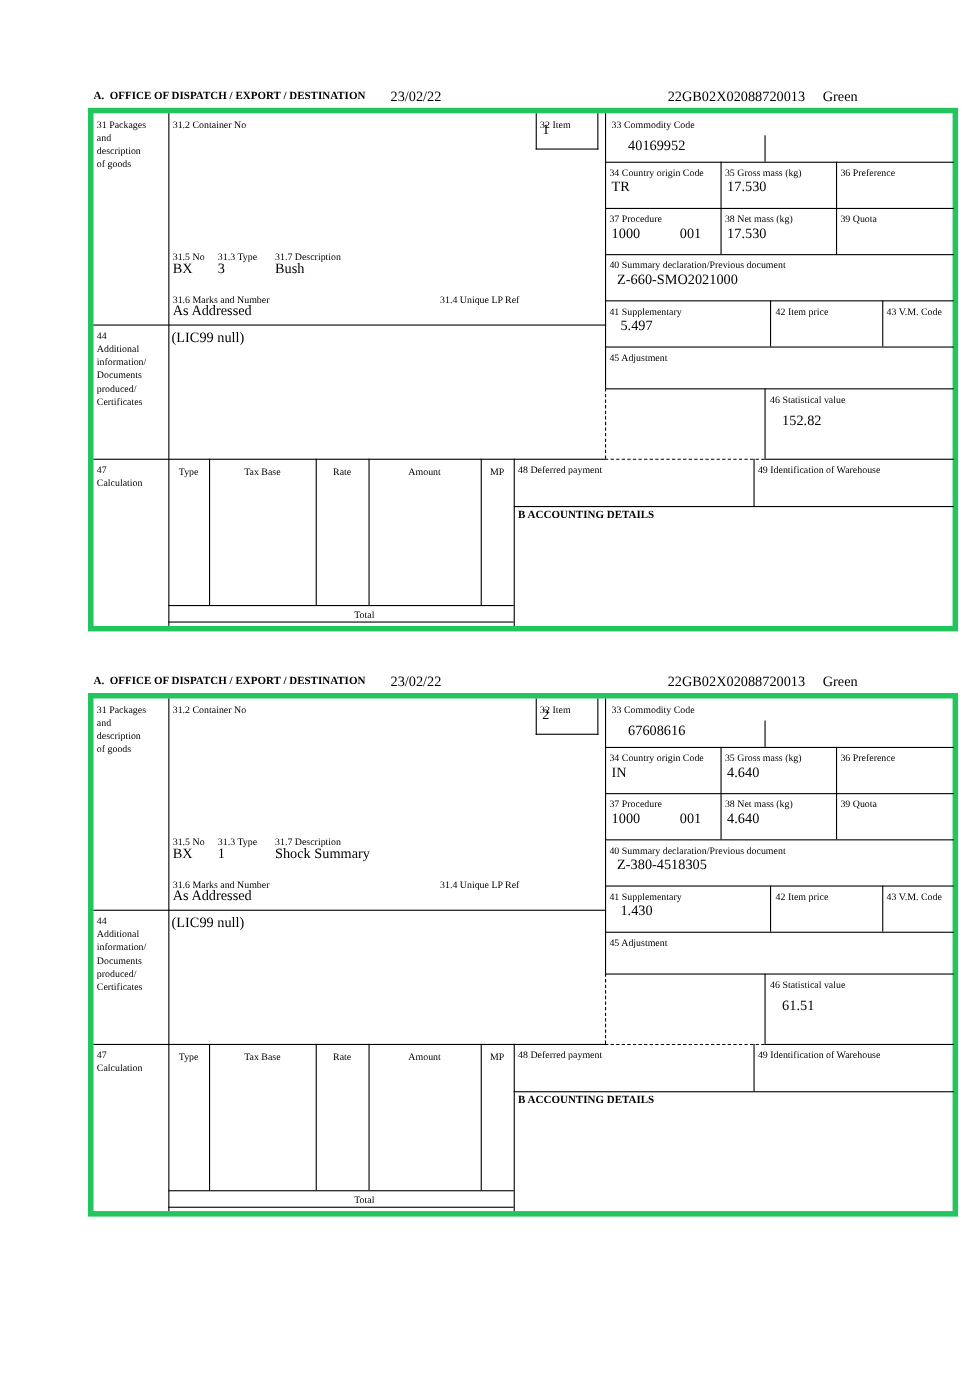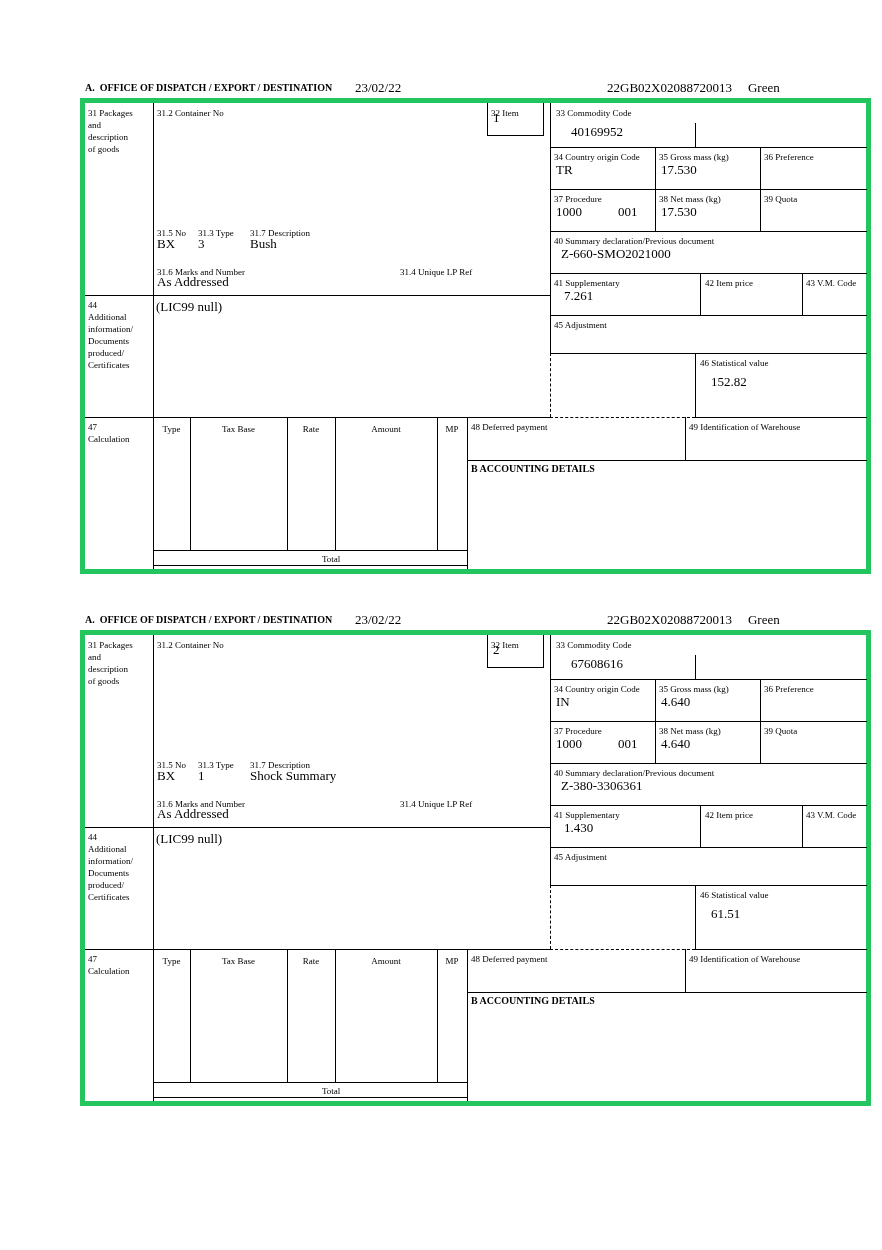--- a/index.html
+++ b/index.html
@@ -114,21 +114,21 @@
       <div class="val" style="left:471px;top:60px">TR</div>
       <div class="val" style="left:576px;top:60px">17.530</div>
       <div class="val" style="left:471px;top:102px">1000</div>
       <div class="val" style="left:533px;top:102px">001</div>
       <div class="val" style="left:576px;top:102px">17.530</div>
       <div class="val" style="left:476px;top:144px">Z-660-SMO2021000</div>
       <div class="val" style="left:72px;top:134px">BX</div>
       <div class="val" style="left:113px;top:134px">3</div>
       <div class="val" style="left:165px;top:134px">Bush</div>
       <div class="val" style="left:72px;top:172px">As Addressed</div>
-      <div class="val" style="left:479px;top:186px">7.261</div>
+      <div class="val" style="left:479px;top:186px">5.497</div>
       <div class="val" style="left:71px;top:197px">(LIC99 null)</div>
       <div class="val" style="left:626px;top:272px">152.82</div>
 
     </div>
   </div>
 
   <div class="block" style="top: 612px;">
 
     <div class="hdr-office">A.  OFFICE OF DISPATCH / EXPORT / DESTINATION</div>
     <div class="hdr-date">23/02/22</div>
@@ -210,21 +210,21 @@
       <div class="lbl" style="left:604px;top:318px">49 Identification of Warehouse</div>
       <div class="lbl bold" style="left:386px;top:360px;font-size:10px">B ACCOUNTING DETAILS</div>
 
       <div class="val" style="left:408px;top:8px">2</div>
       <div class="val" style="left:486px;top:22px">67608616</div>
       <div class="val" style="left:471px;top:60px">IN</div>
       <div class="val" style="left:576px;top:60px">4.640</div>
       <div class="val" style="left:471px;top:102px">1000</div>
       <div class="val" style="left:533px;top:102px">001</div>
       <div class="val" style="left:576px;top:102px">4.640</div>
-      <div class="val" style="left:476px;top:144px">Z-380-3306361</div>
+      <div class="val" style="left:476px;top:144px">Z-380-4518305</div>
       <div class="val" style="left:72px;top:134px">BX</div>
       <div class="val" style="left:113px;top:134px">1</div>
       <div class="val" style="left:165px;top:134px">Shock Summary</div>
       <div class="val" style="left:72px;top:172px">As Addressed</div>
       <div class="val" style="left:479px;top:186px">1.430</div>
       <div class="val" style="left:71px;top:197px">(LIC99 null)</div>
       <div class="val" style="left:626px;top:272px">61.51</div>
 
     </div>
   </div>

